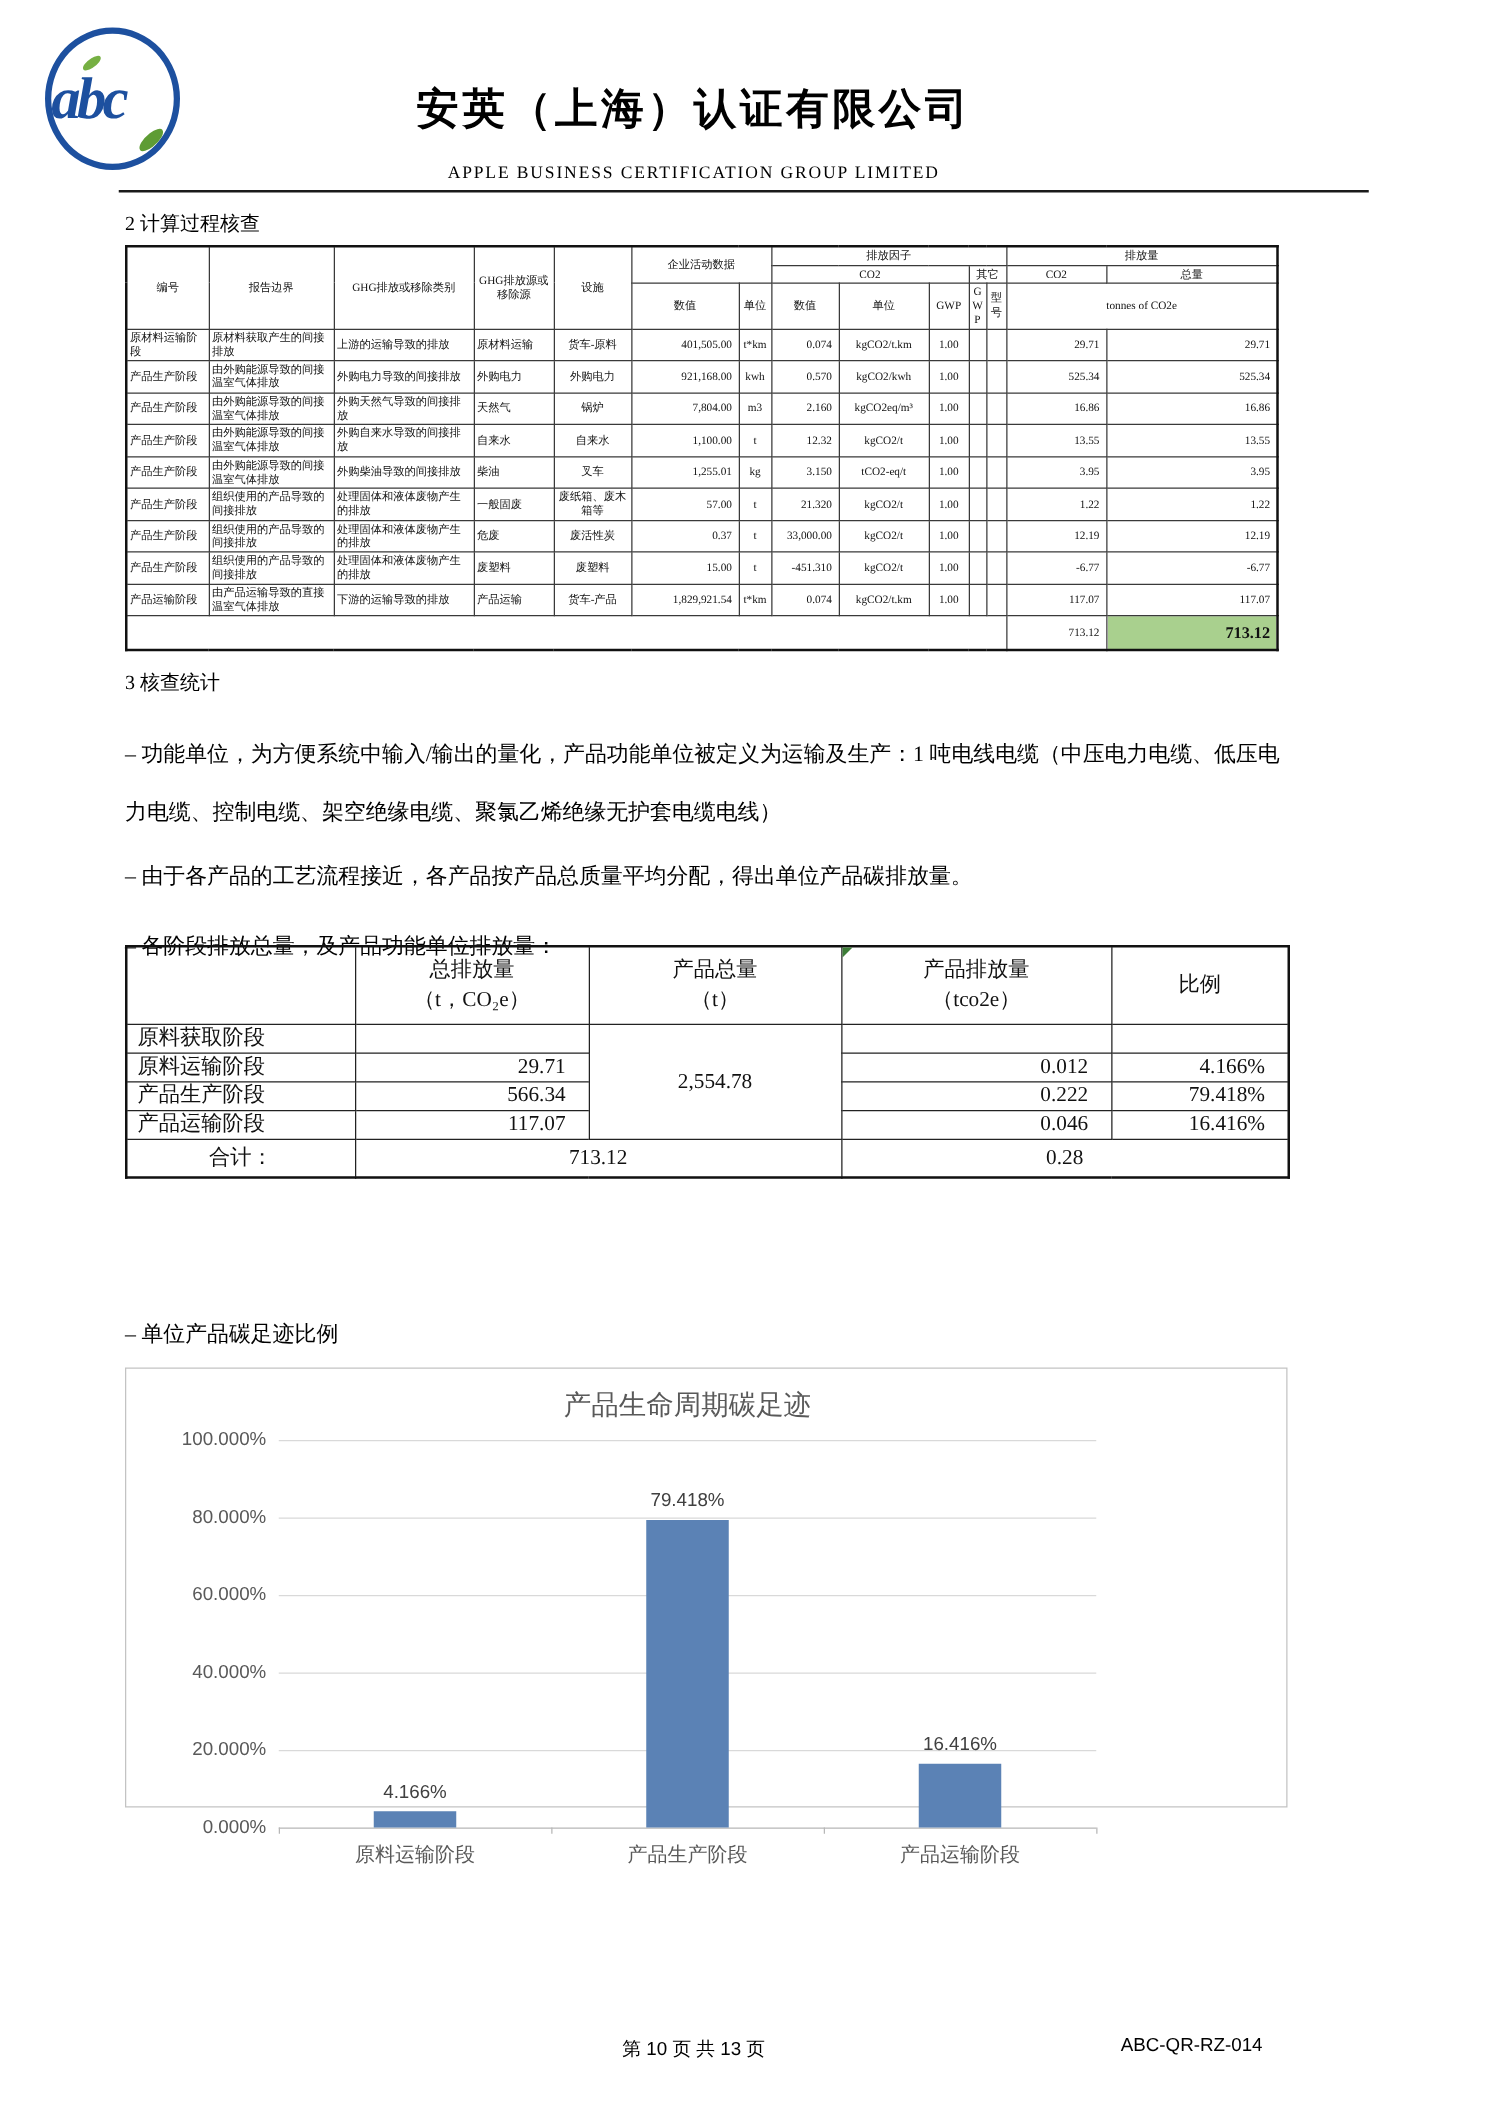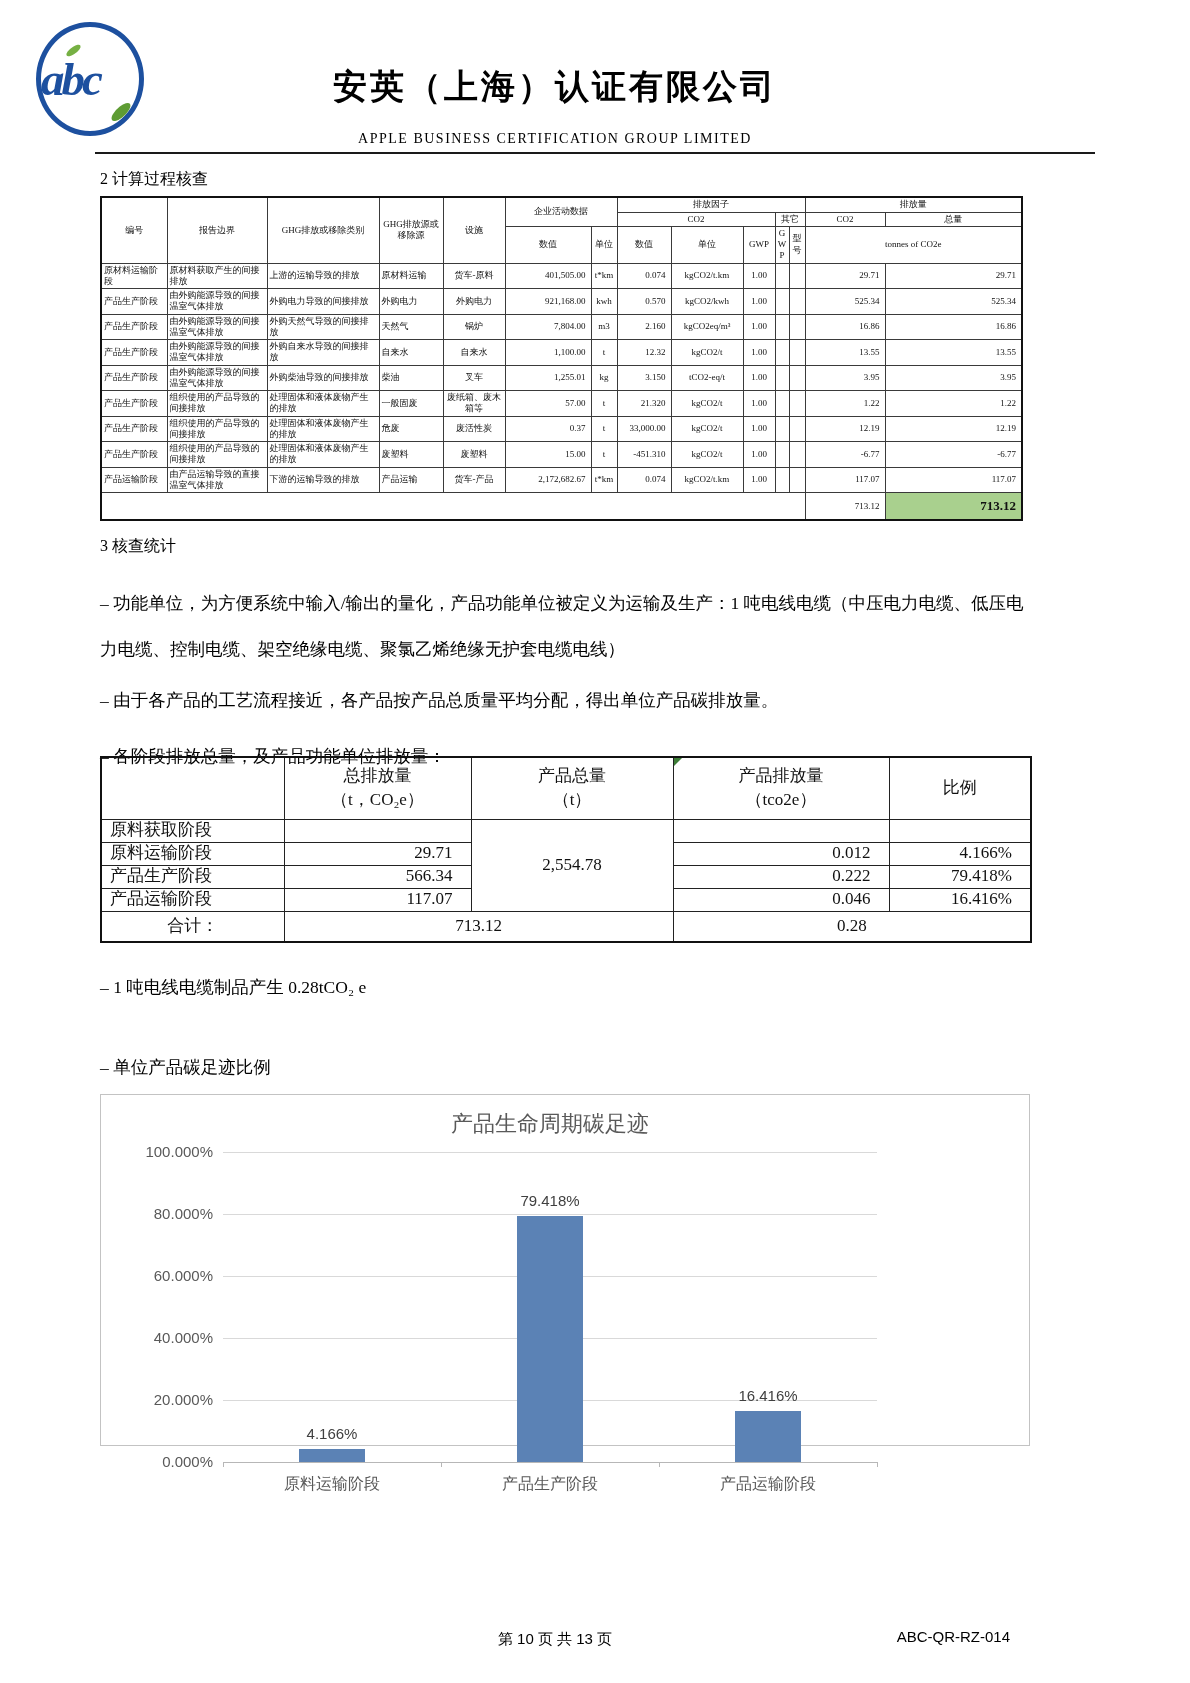--- a/index.html
+++ b/index.html
@@ -284,21 +284,21 @@
             <td class="a-c"></td>
             <td class="a-r">-6.77</td>
             <td class="a-r">-6.77</td>
           </tr>
           <tr>
             <td class="a-l">产品运输阶段</td>
             <td class="a-l">由产品运输导致的直接温室气体排放</td>
             <td class="a-l">下游的运输导致的排放</td>
             <td class="a-l">产品运输</td>
             <td class="a-c">货车-产品</td>
-            <td class="a-r">2,172,682.67</td>
+            <td class="a-r">1,829,921.54</td>
             <td class="a-c">t*km</td>
             <td class="a-r">0.074</td>
             <td class="a-c">kgCO2/t.km</td>
             <td class="a-c">1.00</td>
             <td class="a-c"></td>
             <td class="a-c"></td>
             <td class="a-r">117.07</td>
             <td class="a-r">117.07</td>
           </tr>
         </tbody>
@@ -366,21 +366,20 @@
         </tr>
         <tr class="sum-total">
           <td class="t-label">合计：</td>
           <td class="t-val" colspan="2">713.12</td>
           <td class="ctr" colspan="2">0.28</td>
         </tr>
       </tbody>
     </table>
   </div>
 
-  <div class="para" style="top:964px;">– 1 吨电线电缆制品产生 0.28tCO₂ e</div>
   <div class="para" style="top:1044px;">– 单位产品碳足迹比例</div>
 
   <div class="chart-box">
     <div class="chart-title ct-1">产品生命周期碳足迹</div>
     <div class="chart-plot">
         <div class="gridline" style="top: 0%;"></div>
         <div class="ytick" style="top: calc(0% - 9px);">100.000%</div>
         <div class="gridline" style="top: 20%;"></div>
         <div class="ytick" style="top: calc(20% - 9px);">80.000%</div>
         <div class="gridline" style="top: 40%;"></div>

